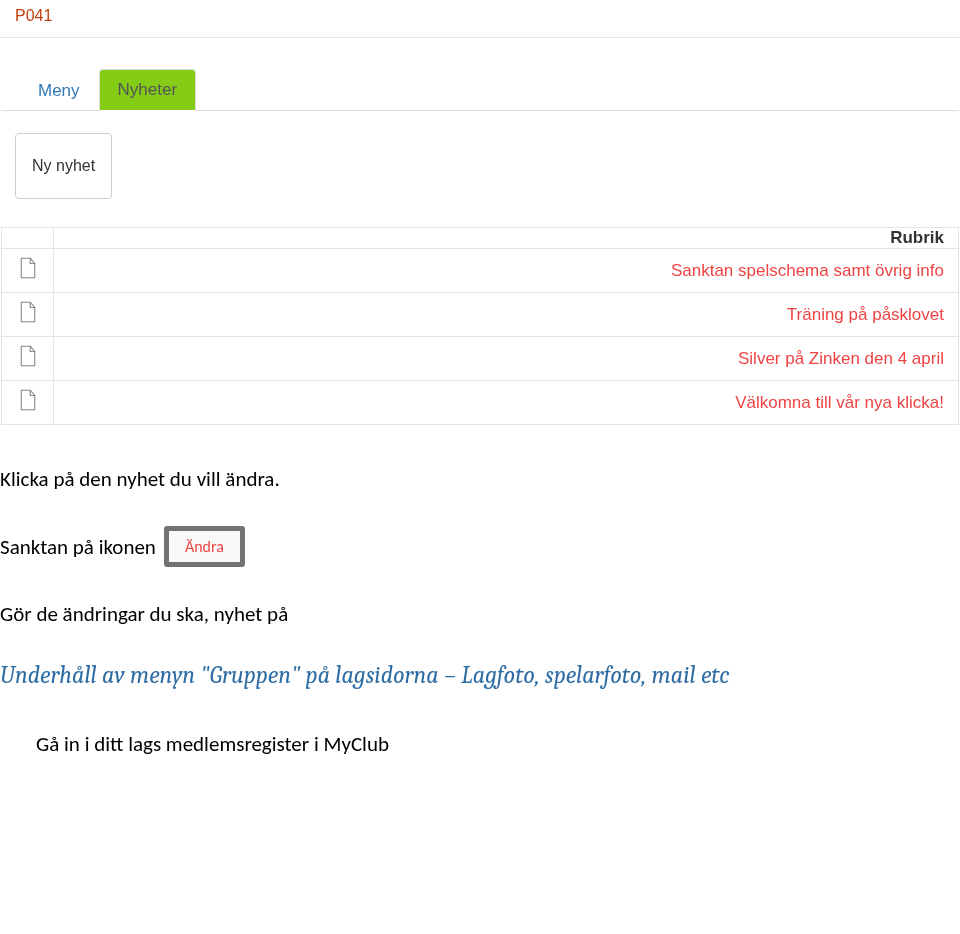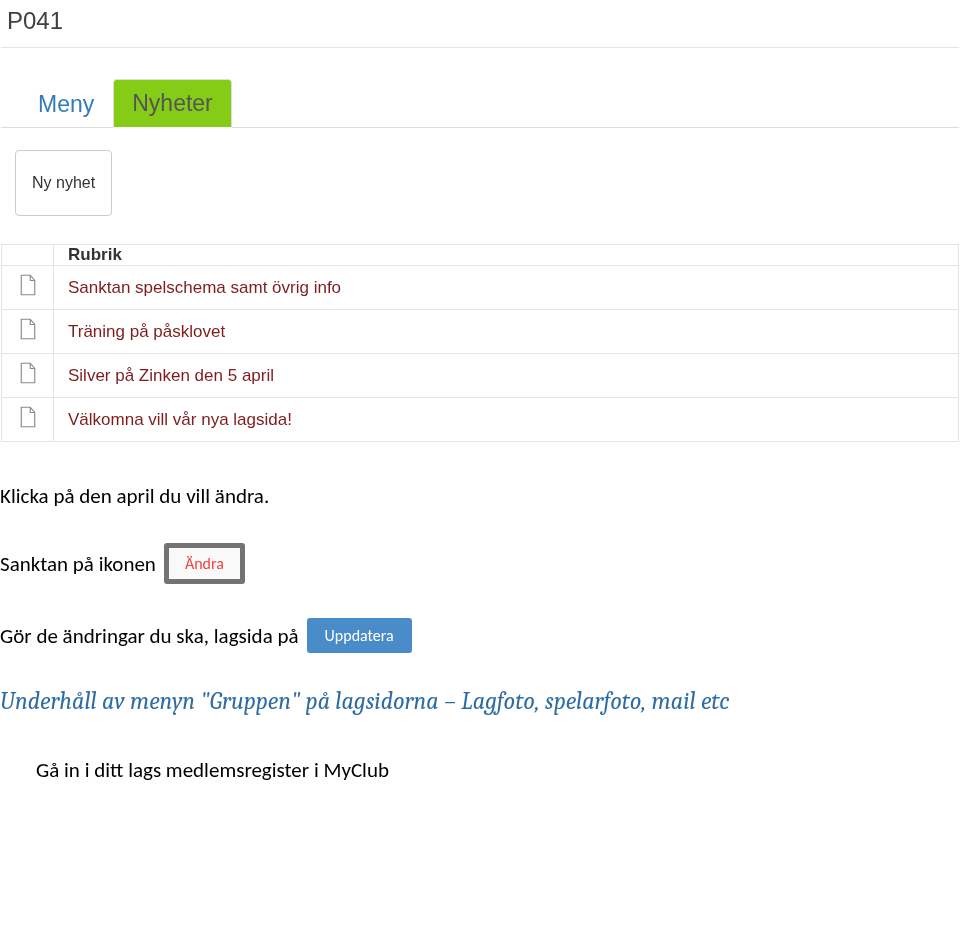--- a/index.html
+++ b/index.html
@@ -7,33 +7,33 @@
       font-family: Arial, Helvetica, sans-serif;
       background: #fff;
       width: 960px;
       color: #333;
     }
     .screenshot-area {
       border: 1px solid #fff;
       padding: 0;
     }
     .title-bar {
-      padding: 6px 18px 12px 6px;
-      color: #404040;
-      font-size: 24px;
+      padding: 6px 18px 12px 14px;
+      color: #c2410c;
+      font-size: 16px;
       border-bottom: 1px solid #e5e5e5;
     }
     .tabs {
       display: flex;
       margin: 30px 0 0 18px;
       align-items: flex-end;
     }
     .tab {
       padding: 10px 18px;
-      font-size: 23px;
+      font-size: 17px;
       cursor: pointer;
       border: 1px solid transparent;
       border-bottom: none;
       position: relative;
       top: 1px;
     }
     .tab-inactive {
       color: #337ab7;
     }
     .tab-active {
@@ -59,35 +59,35 @@
       cursor: pointer;
     }
     .table {
       width: 100%;
       border-collapse: collapse;
       margin-top: 28px;
     }
     .table th, .table td {
       border: 1px solid #e5e5e5;
       padding: 0 14px;
-      text-align: left;
+      text-align: right;
       font-size: 17px;
       vertical-align: middle;
     }
     .table th {
       font-weight: bold;
       color: #333;
     }
     .table td.icon-cell {
       width: 52px;
       text-align: center;
       padding: 8px 0;
     }
     .table td.link-cell a {
-      color: #7f1d1d;
+      color: #ef4444;
       text-decoration: none;
       cursor: pointer;
     }
     .file-icon svg {
       width: 18px;
       height: 22px;
       stroke: #888;
       fill: none;
       stroke-width: 1.5;
     }
@@ -175,45 +175,44 @@
               </svg></span>
         </td>
         <td class="link-cell"><a>Träning på påsklovet</a></td>
       </tr>
       <tr>
         <td class="icon-cell">
           <span class="file-icon"><svg viewBox="0 0 24 28">
                 <path d="M3 1 H15 L21 8 V27 H3 Z M15 1 V8 H21"></path>
               </svg></span>
         </td>
-        <td class="link-cell"><a>Silver på Zinken den 5 april</a></td>
-      </tr>
-      <tr>
-        <td class="icon-cell">
-          <span class="file-icon"><svg viewBox="0 0 24 28">
-                <path d="M3 1 H15 L21 8 V27 H3 Z M15 1 V8 H21"></path>
-              </svg></span>
-        </td>
-        <td class="link-cell"><a>Välkomna vill vår nya lagsida!</a></td>
+        <td class="link-cell"><a>Silver på Zinken den 4 april</a></td>
+      </tr>
+      <tr>
+        <td class="icon-cell">
+          <span class="file-icon"><svg viewBox="0 0 24 28">
+                <path d="M3 1 H15 L21 8 V27 H3 Z M15 1 V8 H21"></path>
+              </svg></span>
+        </td>
+        <td class="link-cell"><a>Välkomna till vår nya klicka!</a></td>
       </tr>
     </tbody>
   </table>
 </div>
 
 <div class="instructions">
   <div class="instr-line">
-    <span>Klicka på den april du vill ändra.</span>
+    <span>Klicka på den nyhet du vill ändra.</span>
   </div>
 
   <div class="instr-line">
     <span>Sanktan på ikonen</span>
     <span class="btn-andra">Ändra</span>
   </div>
 
   <div class="instr-line">
-    <span>Gör de ändringar du ska, lagsida på</span>
-    <span class="btn-uppdatera">Uppdatera</span>
+    <span>Gör de ändringar du ska, nyhet på</span>
   </div>
 
   <div class="heading-blue">Underhåll av menyn "Gruppen" på lagsidorna – Lagfoto, spelarfoto, mail etc</div>
 
   <div class="body-text">Gå in i ditt lags medlemsregister i MyClub</div>
 </div>
 
 </body></html>

